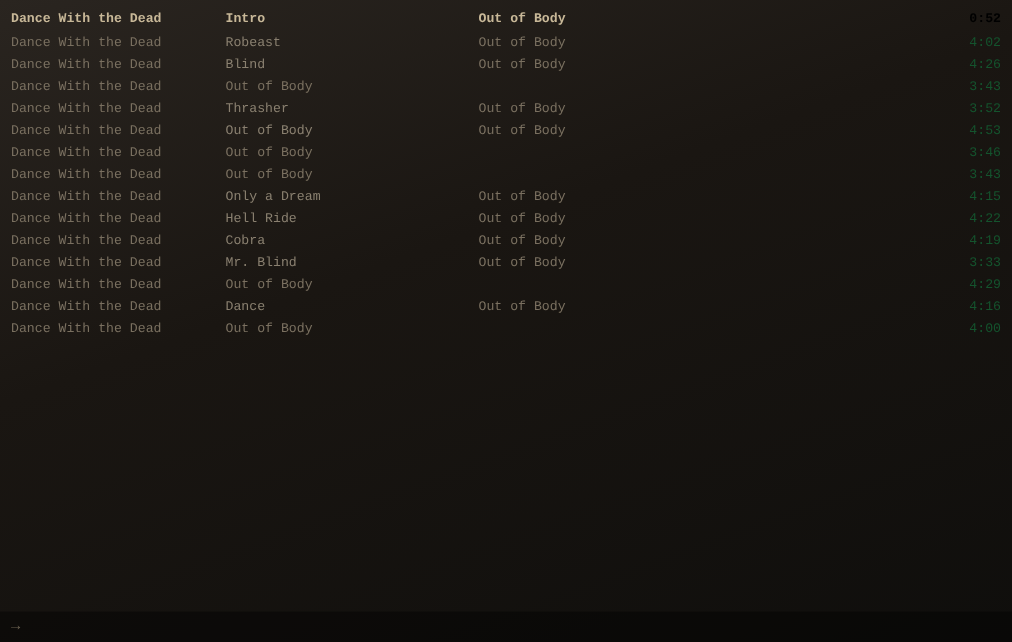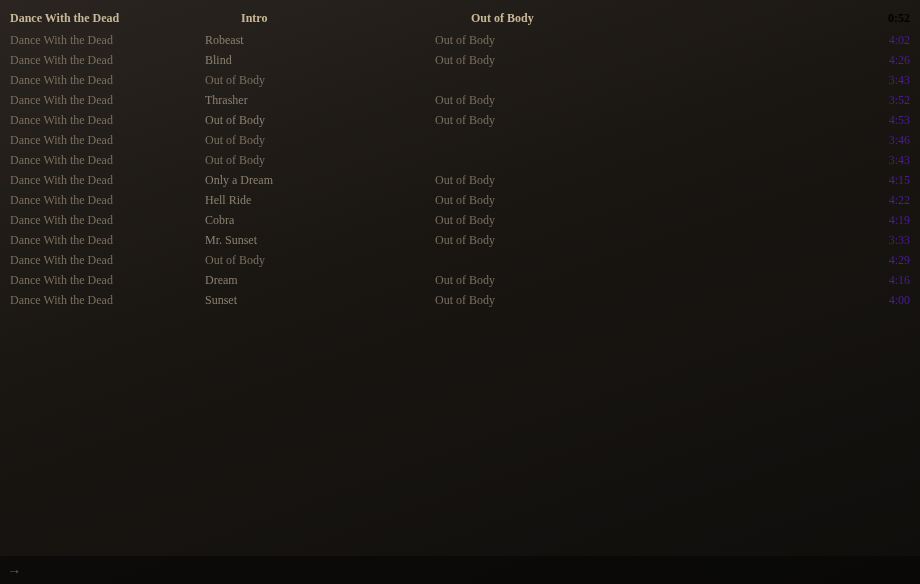--- a/index.html
+++ b/index.html
@@ -18,25 +18,24 @@
       position: relative;
     }
 
     .track-list {
       padding: 8px 0;
       width: 100%;
     }
 
     .track-row {
       display: flex;
-      align-items: flex-end;
+      align-items: flex-start;
       padding: 2px 10px;
       height: 20px;
       cursor: pointer;
-      font-family: Liberation Serif, serif;
     }
 
     .track-row.header {
       color: #c8b898;
       font-weight: bold;
       margin-bottom: 2px;
     }
 
     .col-artist {
       width: 195px;
@@ -52,40 +51,39 @@
 
     .col-title {
       width: 230px;
       font-size: 12px;
       white-space: nowrap;
       overflow: hidden;
     }
 
     .track-row.header .col-title {
       color: #c8b898;
-      margin-left: 36px;
     }
 
     .col-album {
       flex: 1;
       font-size: 12px;
       white-space: nowrap;
       overflow: hidden;
       color: #7a7060;
     }
 
     .track-row.header .col-album {
       color: #c8b898;
     }
 
     .col-duration {
       width: 60px;
       font-size: 12px;
       text-align: right;
-      color: #4c1d95;
+      color: #14532d;
     }
 
     .track-row.header .col-duration {
       color: #000000;
     }
 
     .bottom-bar {
       position: absolute;
       bottom: 0;
       left: 0;
@@ -165,38 +163,37 @@
       <div class="col-duration">4:22</div>
     </div>
     <div class="track-row">
       <div class="col-artist">Dance With the Dead</div>
       <div class="col-title">Cobra</div>
       <div class="col-album">Out of Body</div>
       <div class="col-duration">4:19</div>
     </div>
     <div class="track-row">
       <div class="col-artist">Dance With the Dead</div>
-      <div class="col-title">Mr. Sunset</div>
+      <div class="col-title">Mr. Blind</div>
       <div class="col-album">Out of Body</div>
       <div class="col-duration">3:33</div>
     </div>
     <div class="track-row">
       <div class="col-artist">Dance With the Dead</div>
       <div class="col-album">Out of Body</div>
       <div class="col-duration">4:29</div>
     </div>
     <div class="track-row">
       <div class="col-artist">Dance With the Dead</div>
-      <div class="col-title">Dream</div>
+      <div class="col-title">Dance</div>
       <div class="col-album">Out of Body</div>
       <div class="col-duration">4:16</div>
     </div>
     <div class="track-row">
       <div class="col-artist">Dance With the Dead</div>
-      <div class="col-title">Sunset</div>
       <div class="col-album">Out of Body</div>
       <div class="col-duration">4:00</div>
     </div>
   </div>
 
 <div class="bottom-bar">
   <span class="arrow-icon">→</span>
 </div>
 
 </body></html>

